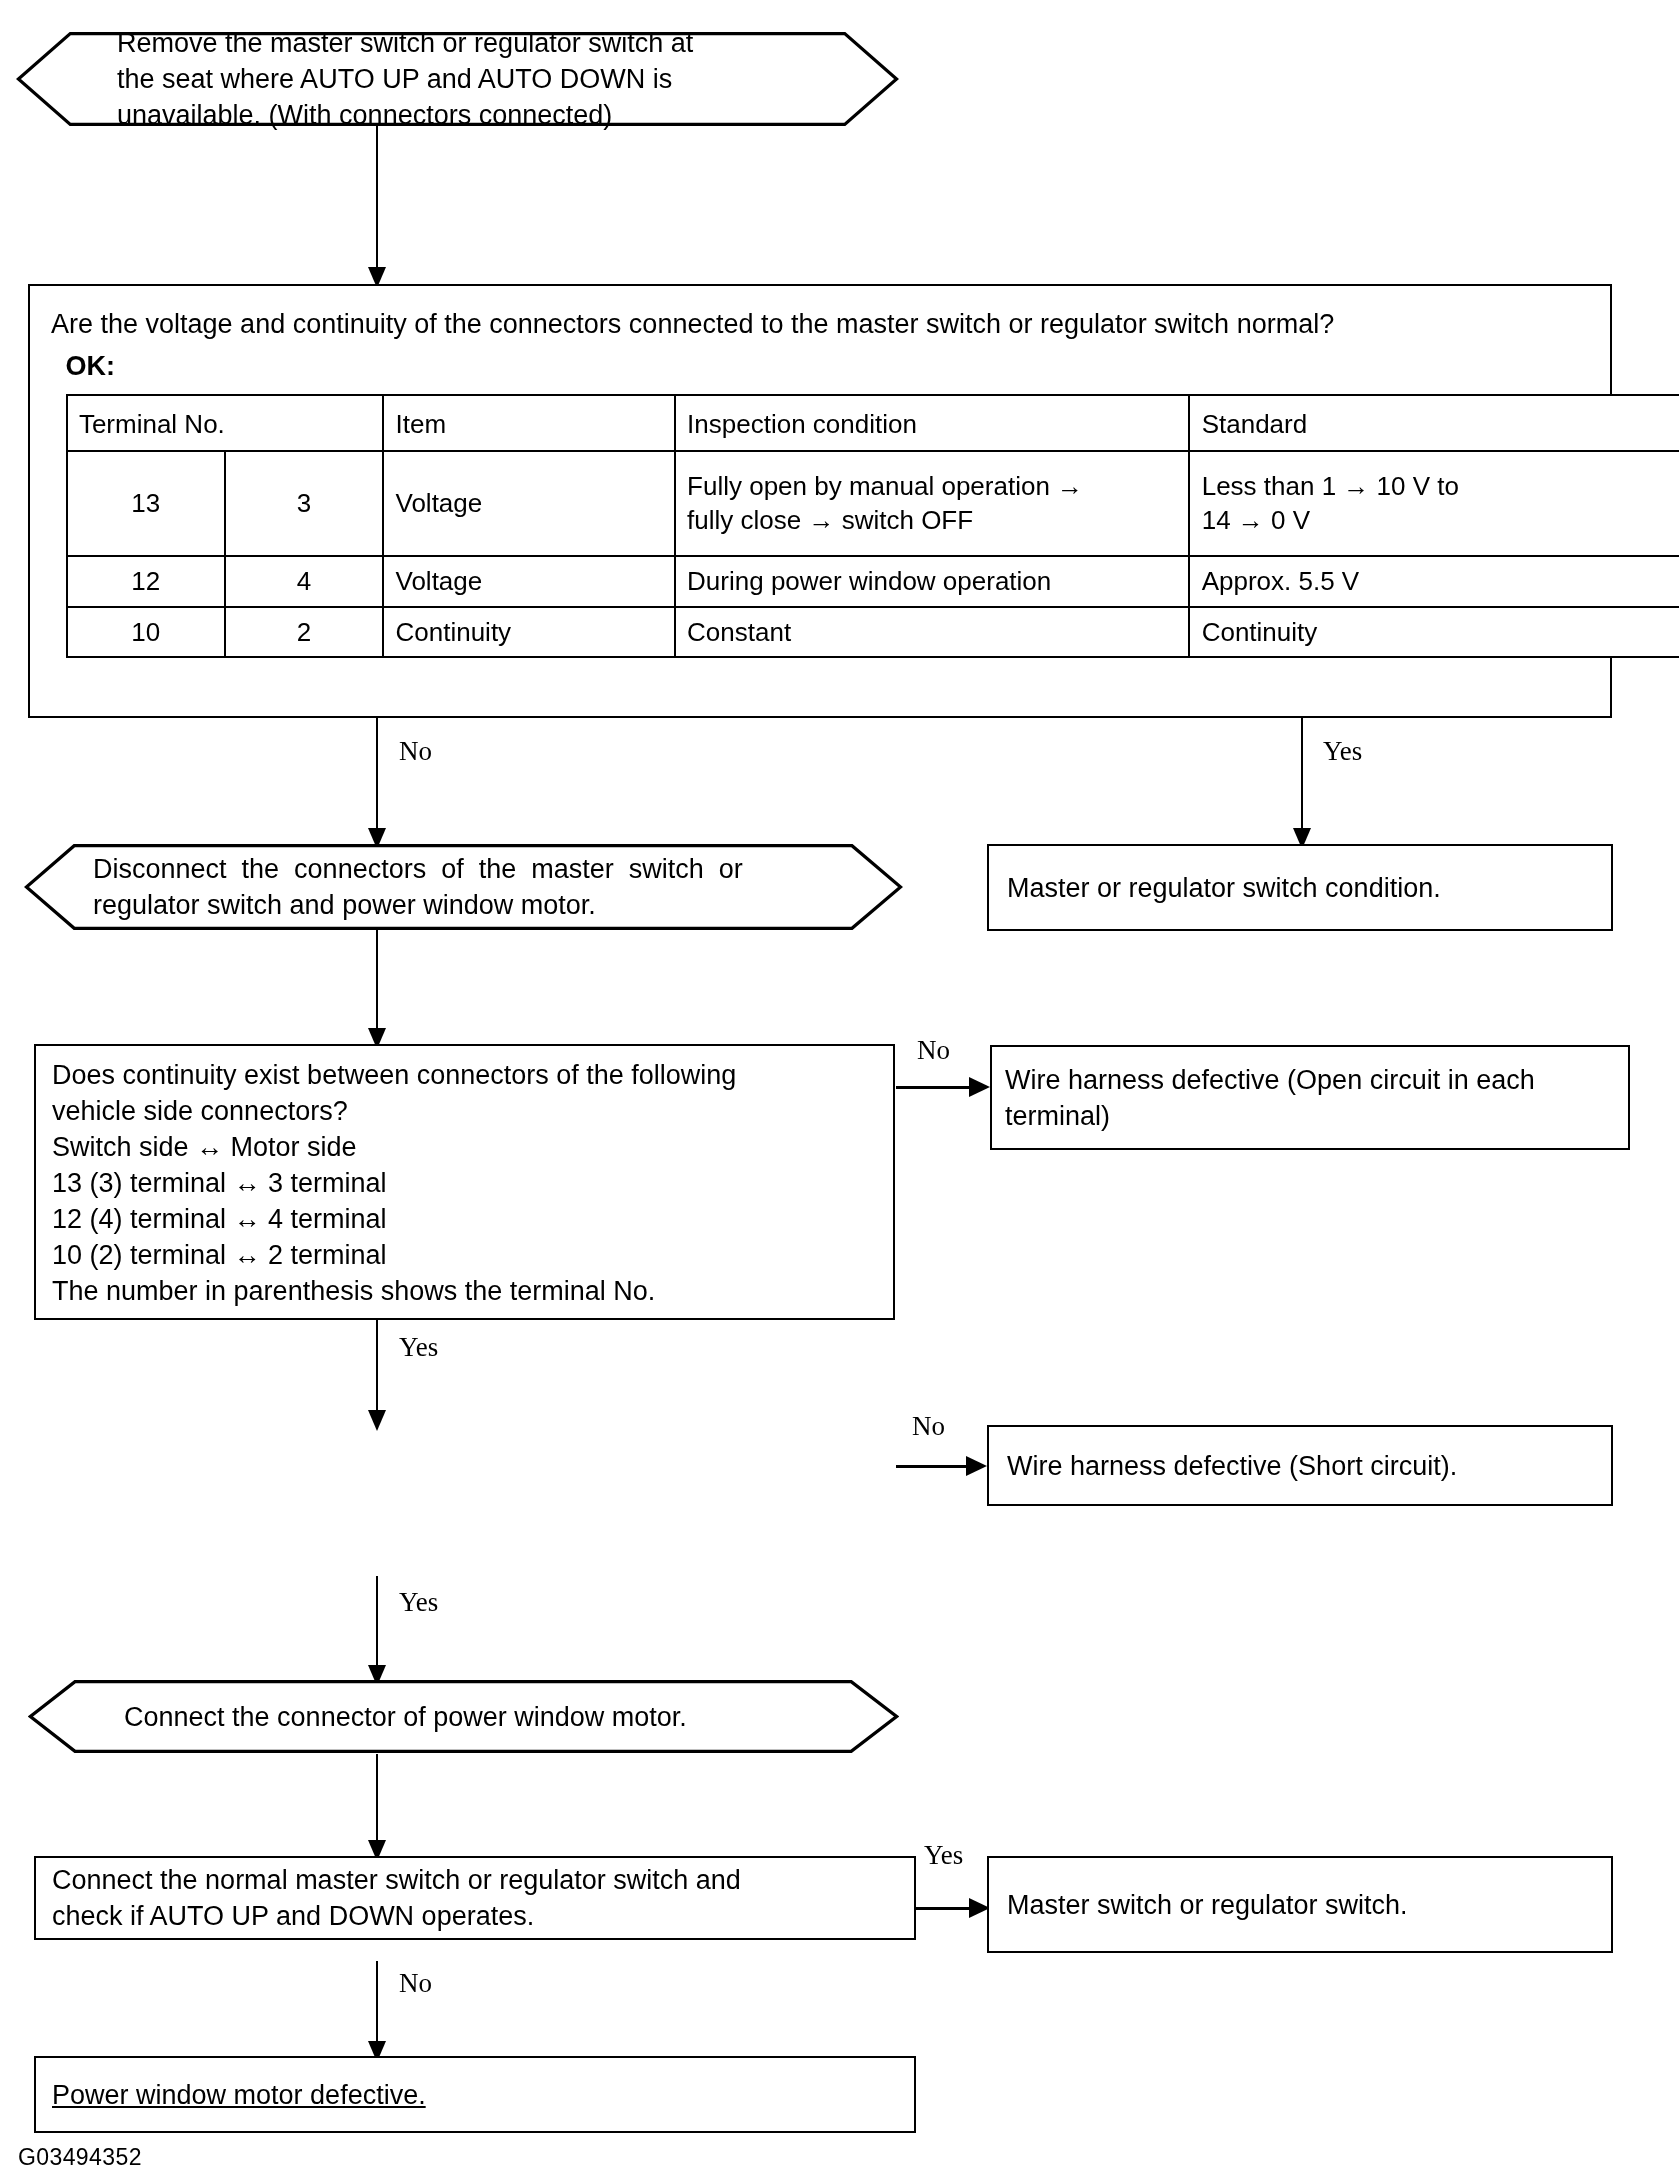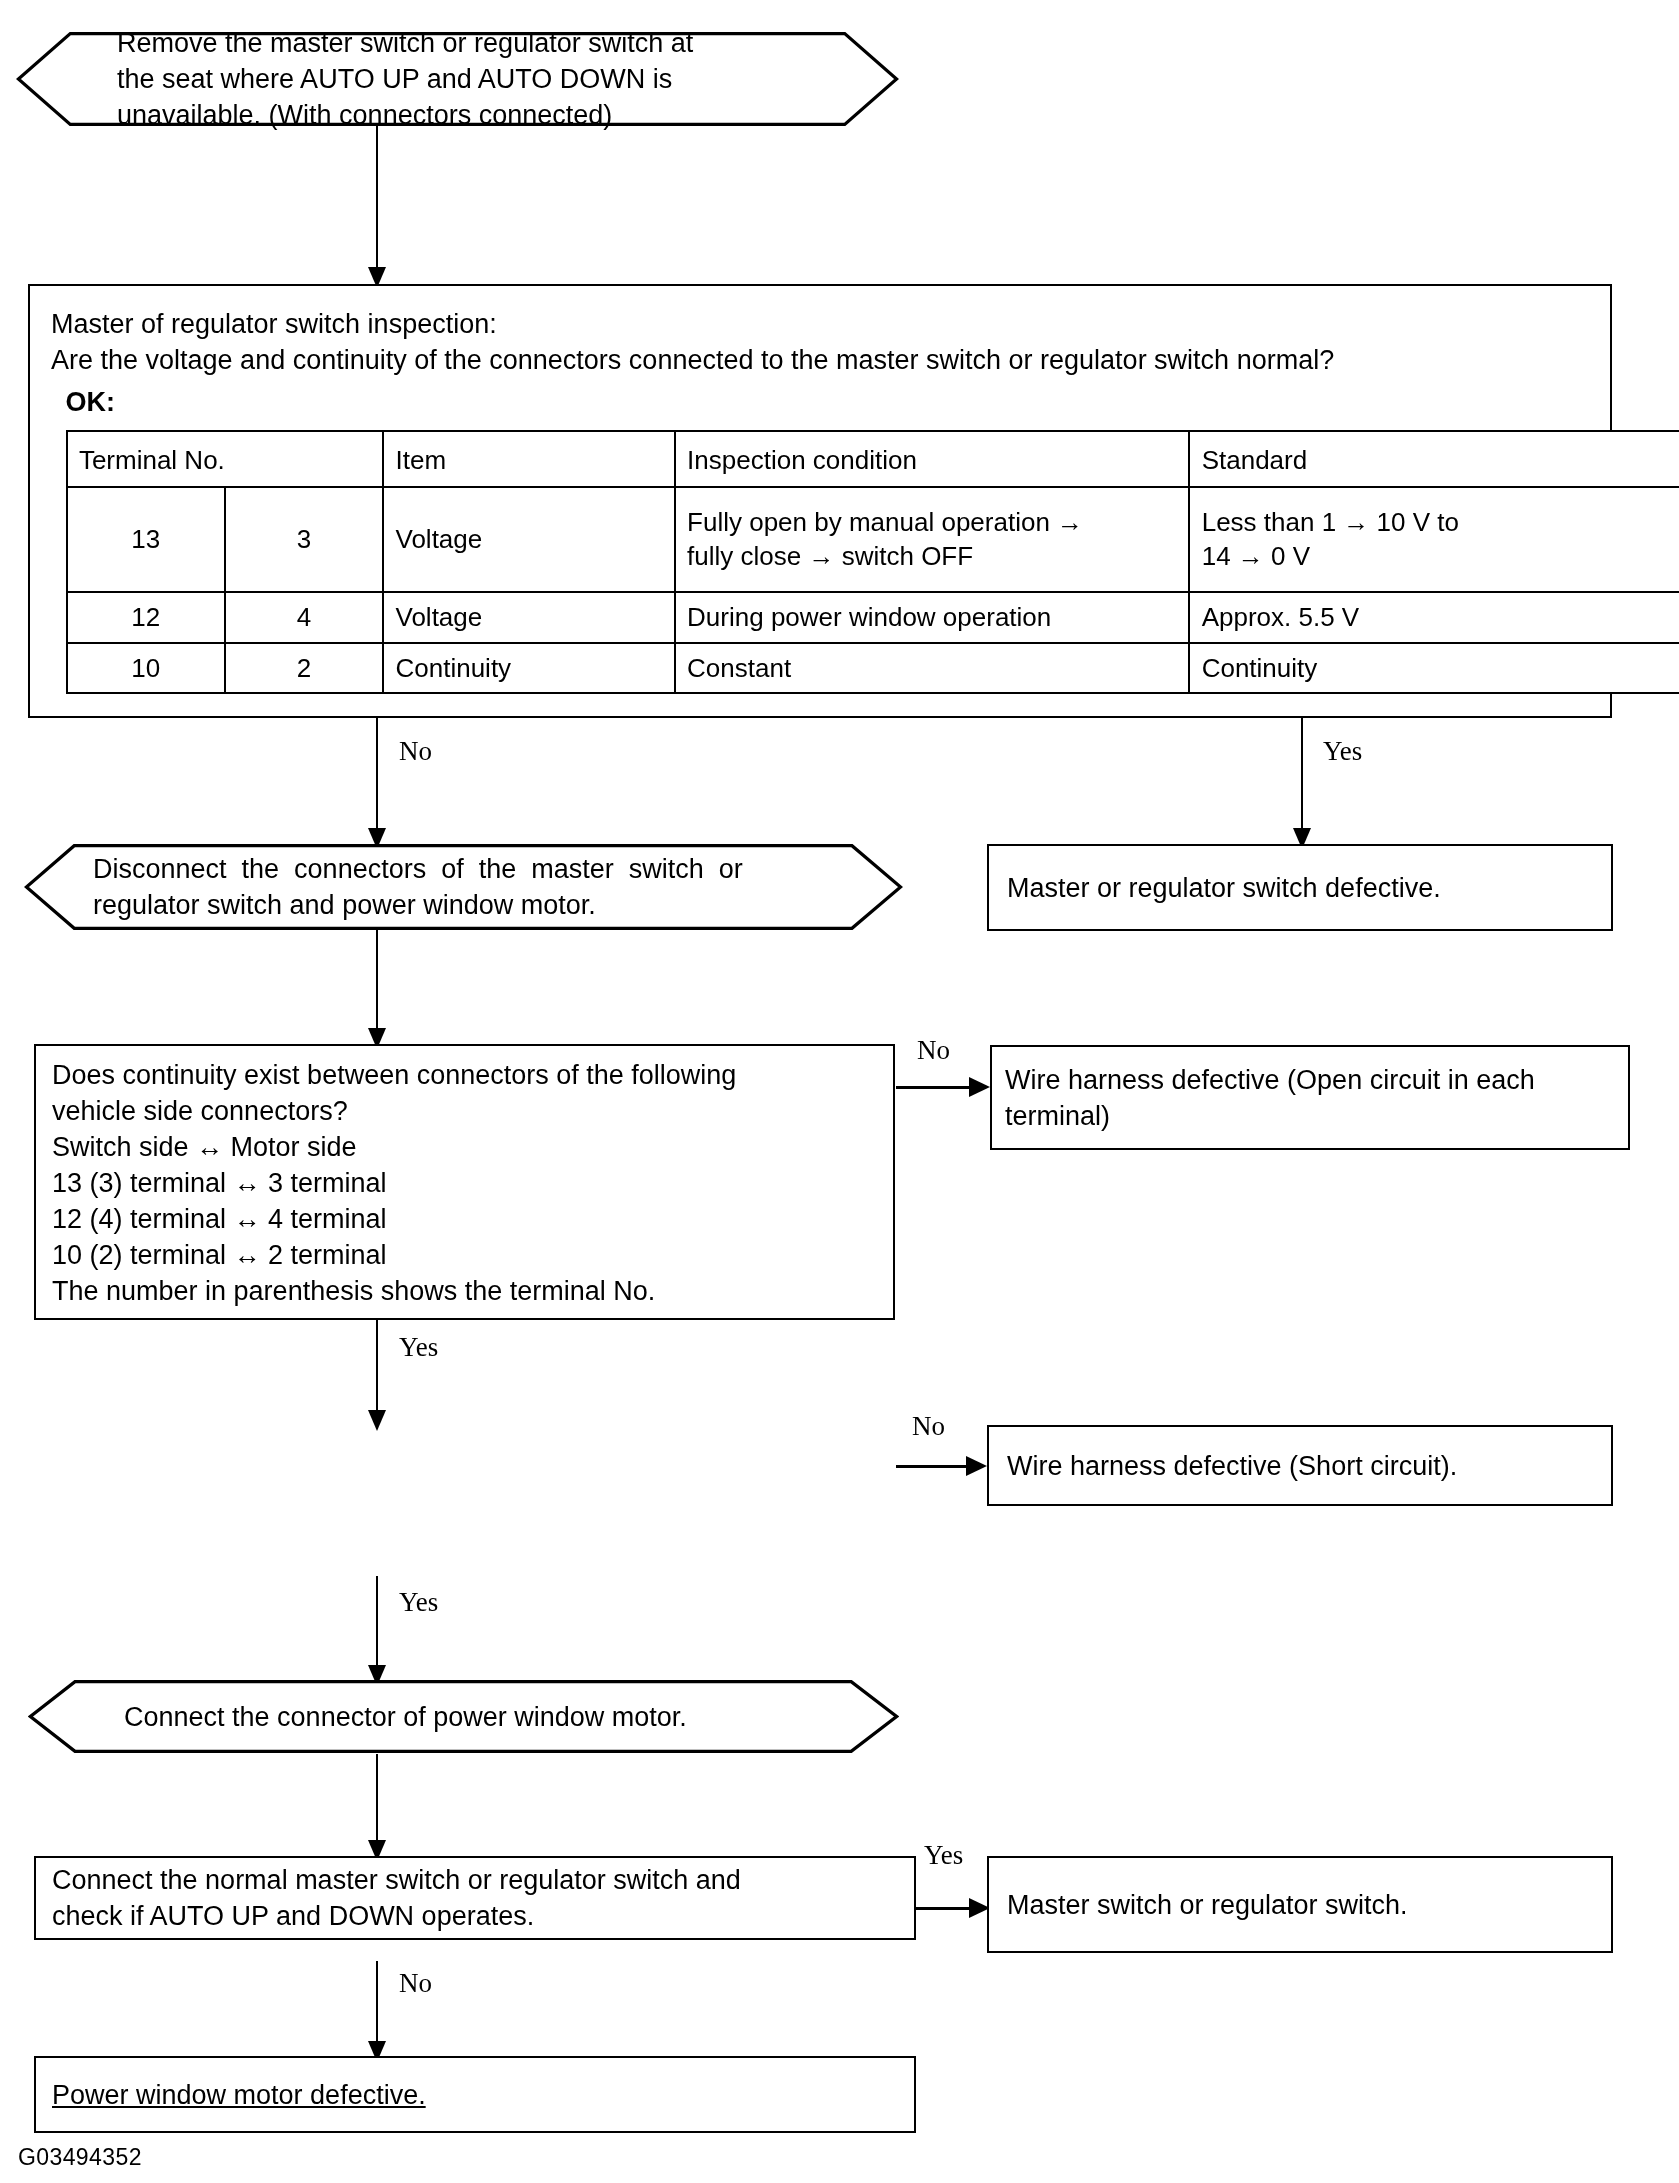--- a/index.html
+++ b/index.html
@@ -137,21 +137,20 @@
 the seat where AUTO UP and AUTO DOWN is
 unavailable. (With connectors connected)</div>
     </div>
   </div>
 
   <div class="vline" style="left:376px; top:126px; height:154px;"></div>
   <div class="arrow-down" style="left:368px; top:267px;"></div>
 
   <div class="node rect" style="left:28px; top:284px; width:1584px; height:434px;">
     <div class="rect-inner" style="justify-content:flex-start; padding:19.5px 21px;">
-      <div class="txt">Master of regulator switch inspection:</div>
       <div class="txt">Are the voltage and continuity of the connectors connected to the master switch or regulator switch normal?</div>
       <div class="txt txt-b" style="margin-top:6.5px; margin-left:14.6px;">OK:</div>
 
       <table class="insp" style="margin-top:9.7px; margin-left:14.6px;">
         <thead>
           <tr>
             <th class="c-term1" colspan="2" style="width:292px;">Terminal No.</th>
             <th class="c-item">Item</th>
             <th class="c-cond">Inspection condition</th>
             <th class="c-std">Standard</th>
@@ -199,21 +198,21 @@
       <polygon points="62,3 1022,3 1082,54 1022,105 62,105 3,54" fill="#ffffff" stroke="#000000" stroke-width="4"></polygon>
     </svg>
     <div class="hex-text" style="padding-left:69px; padding-right:65px;">
       <div class="txt">Disconnect  the  connectors  of  the  master  switch  or
 regulator switch and power window motor.</div>
     </div>
   </div>
 
   <div class="node rect" style="left:987px; top:844px; width:626px; height:87px;">
     <div class="rect-inner" style="padding:8px 18px;">
-      <div class="txt">Master or regulator switch defective.</div>
+      <div class="txt">Master or regulator switch condition.</div>
     </div>
   </div>
 
   <div class="vline" style="left:376px; top:930px; height:113px;"></div>
   <div class="arrow-down" style="left:368px; top:1028px;"></div>
 
   <div class="node rect" style="left:34px; top:1044px; width:861px; height:276px;">
     <div class="rect-inner" style="justify-content:flex-start; padding:10.5px 16px;">
       <div class="txt">Does continuity exist between connectors of the following
 vehicle side connectors?

